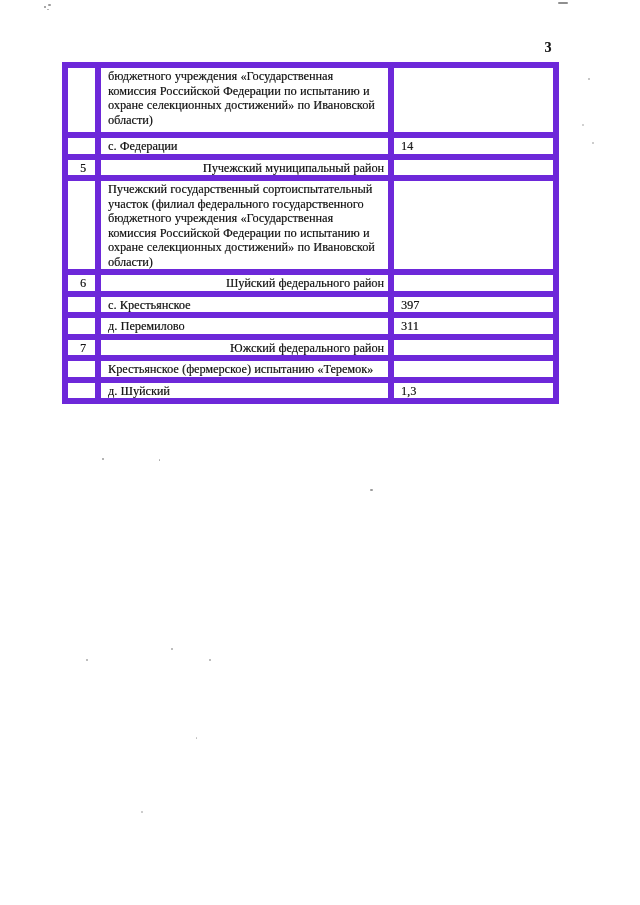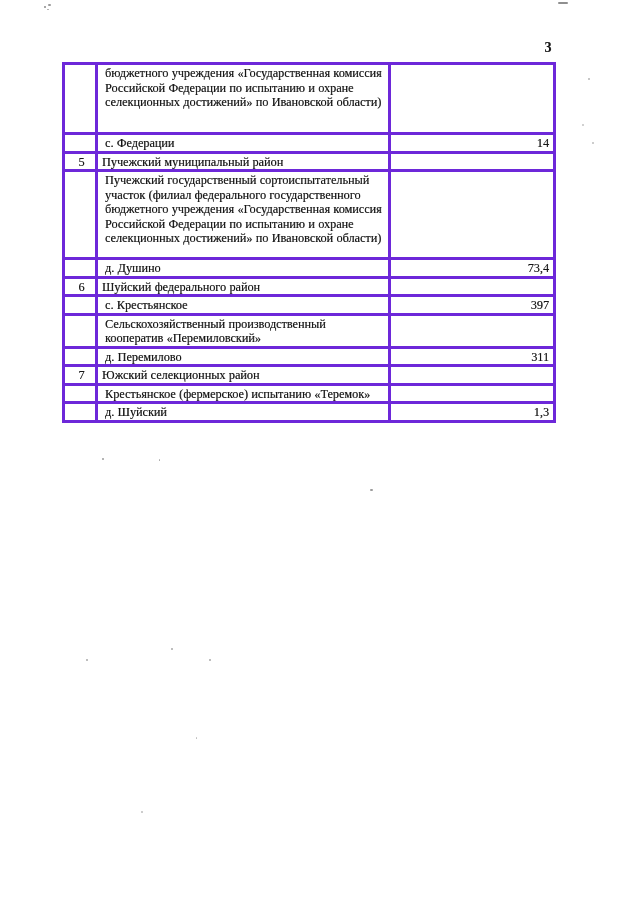--- a/index.html
+++ b/index.html
@@ -21,33 +21,33 @@
     color:#141414;
     text-shadow:0.3px 0 0 rgba(0,0,0,0.4);
   }
   table.doc-table {
     position:absolute; left:62px; top:62px;
     width:491px;
     border-collapse:collapse;
     table-layout:fixed;
   }
   table.doc-table td {
-    border:3px solid #6d28d9;
+    border:6px solid #6d28d9;
     font:12.2px/14.5px "Liberation Serif", serif;
     color:#161616;
     vertical-align:top;
     padding:1px 4px 0 7px;
     overflow:hidden;
     text-shadow:0.35px 0 0 rgba(0,0,0,0.5);
     word-spacing:0.3px;
     margin-top:15px;
   }
   td.num   { text-align:center; padding:1px 0 0 0; }
-  td.val   { text-align:right; padding:1px 0 0 0; }
-  tr.district td.desc { text-align:left; padding-left:4px; padding-right:4px; }
+  td.val   { text-align:left; padding:1px 0 0 0; }
+  tr.district td.desc { text-align:right; padding-left:4px; padding-right:4px; }
   
   .speck { position:absolute; border-radius:1px; }
 </style>
 </head>
 <body>
 
 <div class="page">
 
   <div class="page-number">3</div>
 
@@ -71,48 +71,38 @@
       <tr class="district" style="height:17px">
         <td class="num">5</td>
         <td class="desc">Пучежский муниципальный район</td>
         <td class="val"></td>
       </tr>
       <tr style="height:88px">
         <td class="num"></td>
         <td class="desc">Пучежский государственный сортоиспытательный участок (филиал федерального государственного бюджетного учреждения «Государственная комиссия Российской Федерации по испытанию и охране селекционных достижений» по Ивановской области)</td>
         <td class="val"></td>
       </tr>
-      <tr style="height:17px">
-        <td class="num"></td>
-        <td class="desc">д. Душино</td>
-        <td class="val">73,4</td>
-      </tr>
       <tr class="district" style="height:16px">
         <td class="num">6</td>
         <td class="desc">Шуйский федерального район</td>
         <td class="val"></td>
       </tr>
       <tr style="height:17px">
         <td class="num"></td>
         <td class="desc">с. Крестьянское</td>
         <td class="val">397</td>
       </tr>
-      <tr style="height:31px">
-        <td class="num"></td>
-        <td class="desc">Сельскохозяйственный производственный кооператив «Перемиловский»</td>
-        <td class="val"></td>
-      </tr>
       <tr style="height:17px">
         <td class="num"></td>
         <td class="desc">д. Перемилово</td>
         <td class="val">311</td>
       </tr>
       <tr class="district" style="height:16px">
         <td class="num">7</td>
-        <td class="desc">Южский селекционных район</td>
+        <td class="desc">Южский федерального район</td>
         <td class="val"></td>
       </tr>
       <tr style="height:16px">
         <td class="num"></td>
         <td class="desc">Крестьянское (фермерское) испытанию «Теремок»</td>
         <td class="val"></td>
       </tr>
       <tr style="height:17px">
         <td class="num"></td>
         <td class="desc">д. Шуйский</td>

